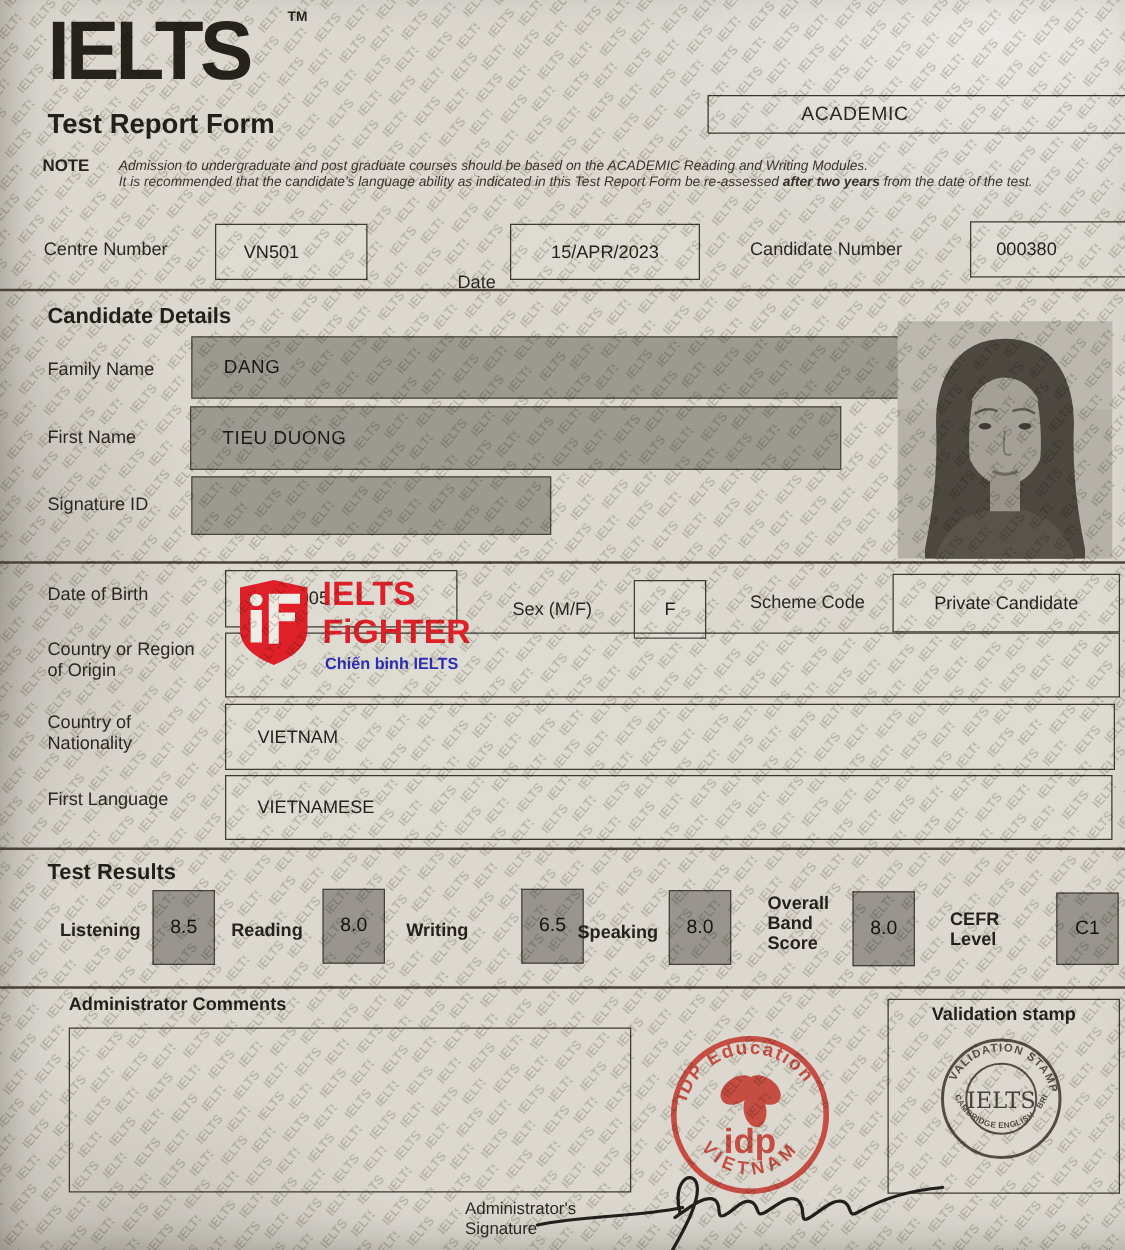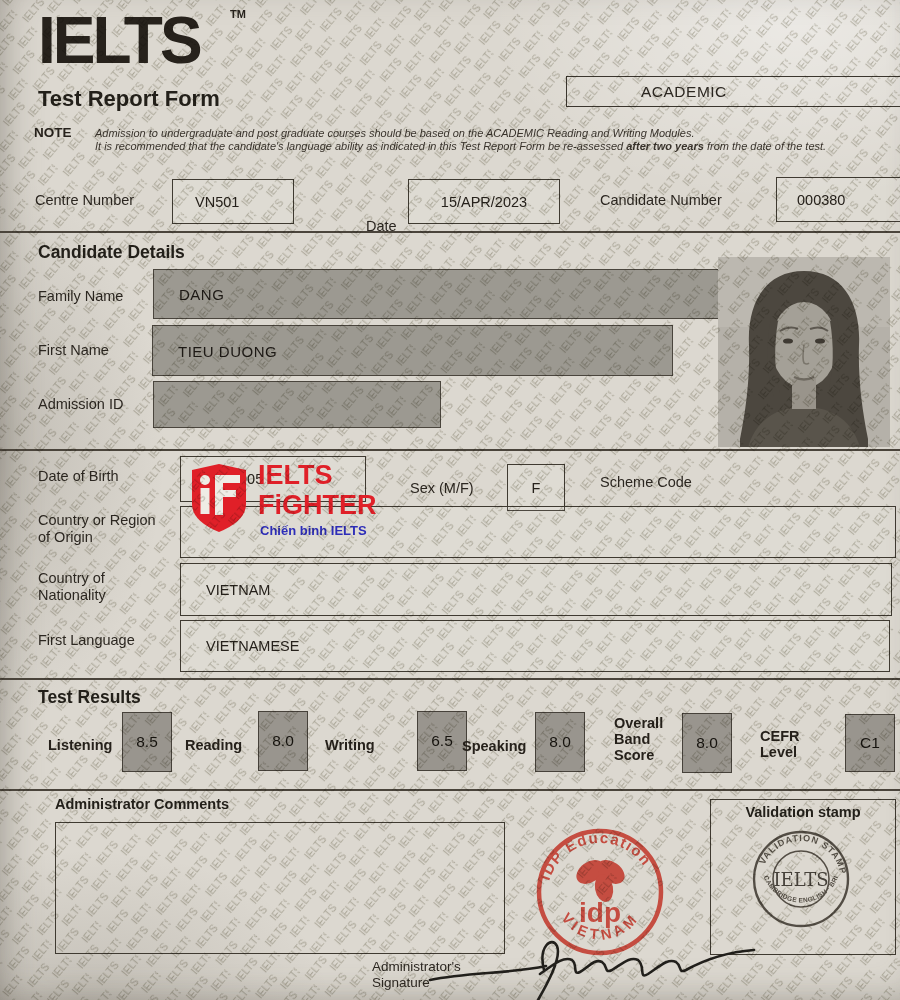--- a/index.html
+++ b/index.html
@@ -91,21 +91,21 @@
   <div class="abs lbl z2" style="left:38px;top:288px;">Family Name</div>
   <div class="abs redact z2" style="left:153px;top:269px;width:618px;height:50px;">
     <span class="val">DANG</span>
   </div>
 
   <div class="abs lbl z2" style="left:38px;top:342px;">First Name</div>
   <div class="abs redact z2" style="left:152px;top:325px;width:521px;height:51px;padding-left:32px;">
     <span class="val">TIEU DUONG</span>
   </div>
 
-  <div class="abs lbl z2" style="left:38px;top:396px;">Admission ID</div>
+  <div class="abs lbl z2" style="left:38px;top:396px;">Signature ID</div>
   <div class="abs redact z2" style="left:153px;top:381px;width:288px;height:47px;">
     <span class="val"></span>
   </div>
 
   <div class="abs z2" style="left:718px;top:257px;width:172px;height:190px;">
     <svg width="172" height="190" viewBox="0 0 172 190">
       <rect width="172" height="190" fill="#b5b1a9"></rect>
       <rect width="172" height="70" fill="#bfbbb3" opacity="0.7"></rect>
       <path d="M86,14 C46,14 29,48 31,88 C32,122 28,152 22,182 L22,190 L150,190 L150,182 C144,152 140,122 141,88 C143,48 126,14 86,14 Z" fill="#4c473f"></path>
       <path d="M30,190 C40,158 64,150 86,150 C108,150 132,158 142,190 Z" fill="#59544b"></path>
@@ -128,20 +128,23 @@
   <div class="abs fbox z2" style="left:180px;top:456px;width:186px;height:46px;">
     <span class="val" style="left:58px;">005</span>
   </div>
 
   <div class="abs lbl z2" style="left:410px;top:480px;">Sex (M/F)</div>
   <div class="abs fbox z2" style="left:507px;top:464px;width:58px;height:47px;">
     <span class="val val-center">F</span>
   </div>
 
   <div class="abs lbl z2" style="left:600px;top:474px;">Scheme Code</div>
+  <div class="abs fbox z2" style="left:714px;top:459px;width:182px;height:47px;">
+    <span class="val val-center">Private Candidate</span>
+  </div>
 
   <div class="abs z4" style="left:190px;top:463px;width:58px;height:70px;">
     <svg width="58" height="70" viewBox="0 0 58 70">
       <path d="M29,1 L56,7 V41 Q56,58 29,69 Q2,58 2,41 V7 Z" fill="#e02028"></path>
       <circle cx="15" cy="17" r="5" fill="#efece5"></circle>
       <rect x="10.5" y="25" width="9" height="26" fill="#efece5"></rect>
       <rect x="25" y="12" width="8" height="40" fill="#efece5"></rect>
       <rect x="33" y="12" width="17" height="8" fill="#efece5"></rect>
       <rect x="33" y="27" width="13" height="7" fill="#efece5"></rect>
     </svg>

